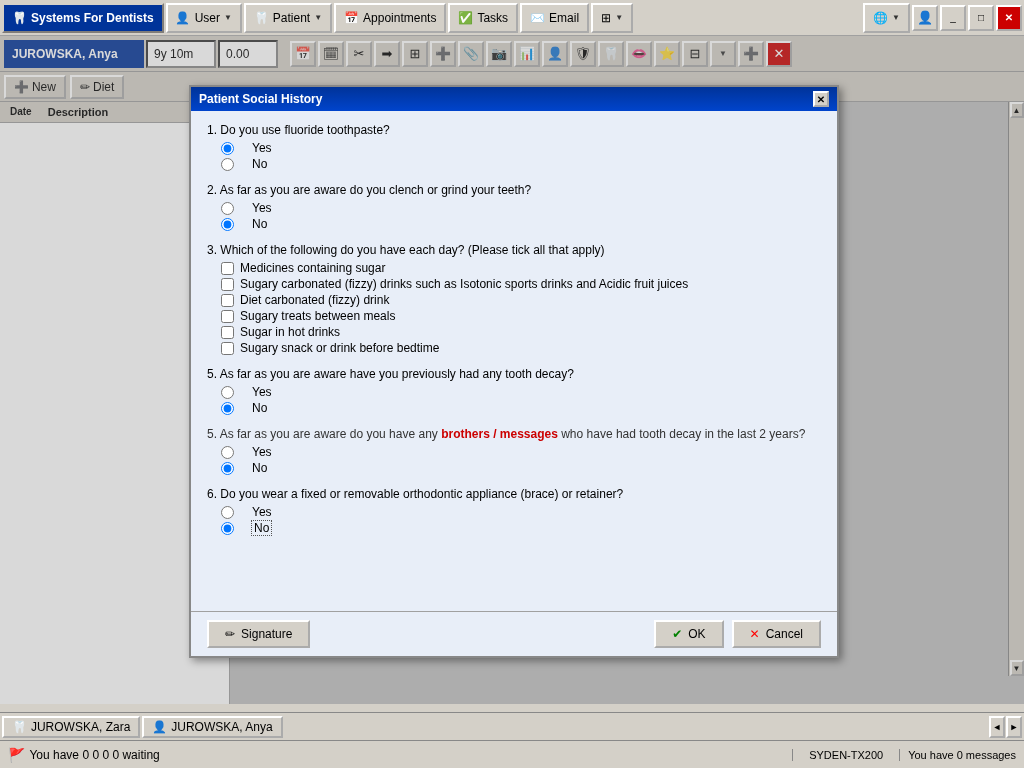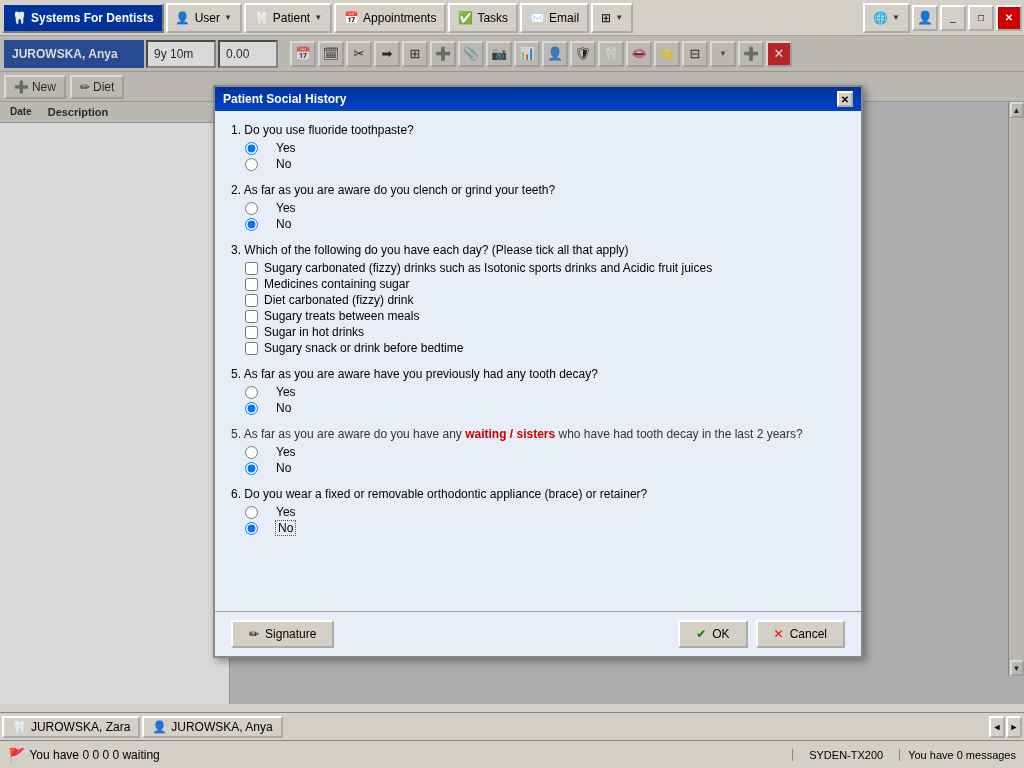--- a/index.html
+++ b/index.html
@@ -152,21 +152,21 @@
       width: 100%;
       height: calc(768px - 36px - 36px - 28px);
       background: rgba(128,128,128,0.3);
       z-index: 10;
     }
 
     
     .dialog {
       position: absolute;
       top: 85px;
-      left: 213px;
+      left: 189px;
       width: 650px;
       background: #22c55e;
       border: 2px solid #888;
       box-shadow: 3px 3px 8px rgba(0,0,0,0.4);
       z-index: 20;
     }
     .dialog-titlebar {
       background: linear-gradient(to bottom, #003399, #0044cc);
       color: white;
       padding: 4px 8px;
@@ -452,26 +452,26 @@
       </div>
       <div class="radio-option">
         <input type="radio" name="q2" id="q2no" checked="" style="">
         <label for="q2no">No</label>
       </div>
     </div>
 
     <div class="question">
       <div class="question-text">3. Which of the following do you have each day? (Please tick all that apply)</div>
       <div class="checkbox-option">
+        <input type="checkbox" id="q3c1" style="">
+        <label for="q3c1">Medicines containing sugar</label>
+      </div>
+      <div class="checkbox-option">
         <input type="checkbox" id="q3c2" style="">
         <label for="q3c2">Sugary carbonated (fizzy) drinks such as Isotonic sports drinks and Acidic fruit juices</label>
-      </div>
-      <div class="checkbox-option">
-        <input type="checkbox" id="q3c1" style="">
-        <label for="q3c1">Medicines containing sugar</label>
       </div>
       <div class="checkbox-option">
         <input type="checkbox" id="q3c3" style="">
         <label for="q3c3">Diet carbonated (fizzy) drink</label>
       </div>
       <div class="checkbox-option">
         <input type="checkbox" id="q3c4" style="">
         <label for="q3c4">Sugary treats between meals</label>
       </div>
       <div class="checkbox-option">
@@ -490,21 +490,21 @@
         <input type="radio" name="q4" id="q4yes" style="">
         <label for="q4yes">Yes</label>
       </div>
       <div class="radio-option">
         <input type="radio" name="q4" id="q4no" checked="" style="">
         <label for="q4no">No</label>
       </div>
     </div>
 
     <div class="question">
-      <div class="question-text" style="color:#333">5. As far as you are aware do you have any <span style="color:#cc0000; font-weight:bold;">waiting / sisters</span> who have had tooth decay in the last 2 years?</div>
+      <div class="question-text" style="color:#333">5. As far as you are aware do you have any <span style="color:#cc0000; font-weight:bold;">brothers / messages</span> who have had tooth decay in the last 2 years?</div>
       <div class="radio-option">
         <input type="radio" name="q5" id="q5yes" style="">
         <label for="q5yes">Yes</label>
       </div>
       <div class="radio-option">
         <input type="radio" name="q5" id="q5no" checked="" style="">
         <label for="q5no">No</label>
       </div>
     </div>
 

